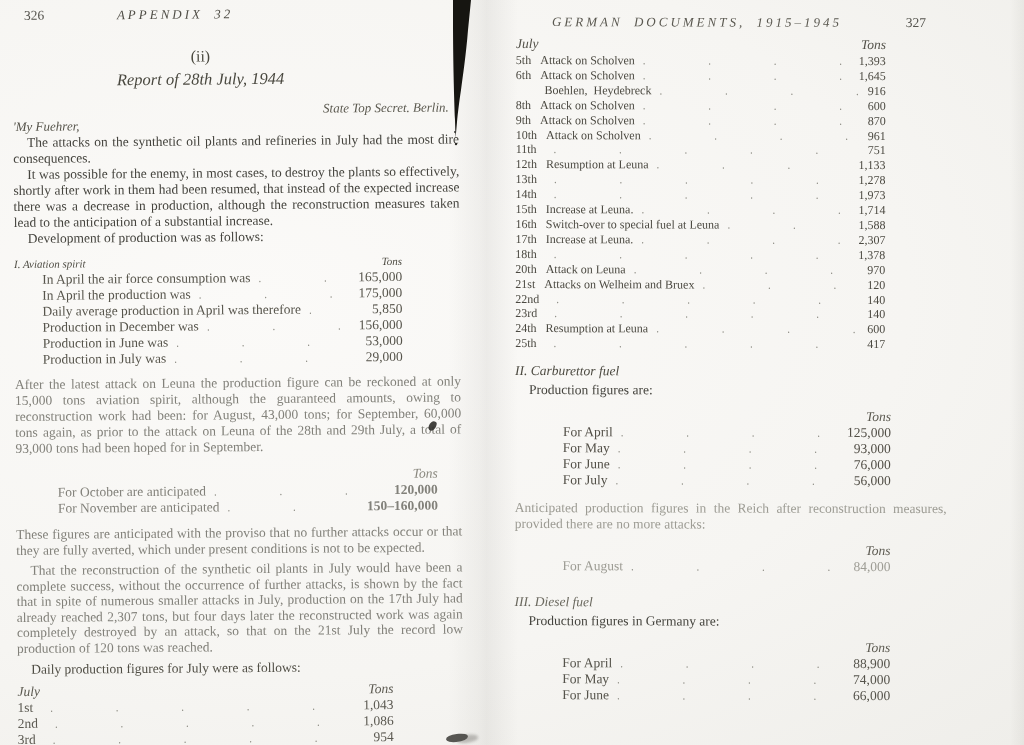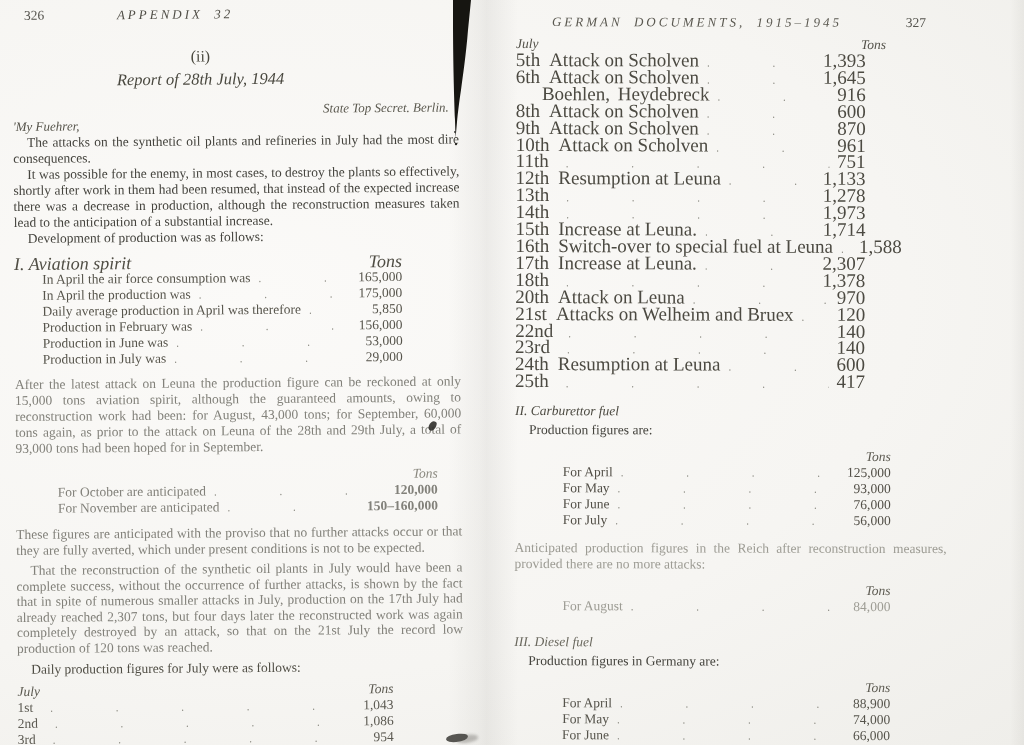--- a/index.html
+++ b/index.html
@@ -53,38 +53,38 @@
   .row{display:flex;align-items:baseline;}
   .lbl{white-space:nowrap;}
   .dots{flex:1 1 auto;overflow:hidden;white-space:nowrap;color:#8f8e86;margin:0 8px;min-width:10px;}
   .dots::before{content:". . . . . . . . . . . . . . . . . . . .";letter-spacing:20px;word-spacing:20px;font-size:11px;}
   .val{text-align:right;white-space:nowrap;font-variant-numeric:lining-nums;}
 
   
   .tbl{margin-top:9px;}
   .tons-head{font-style:italic;color:#5c5a51;}
   .av-head{display:flex;justify-content:space-between;margin-right:58px;}
-  .av-head .hd{font-style:italic;font-size:18px;color:#504e45;}
+  .av-head .hd{font-style:italic;font-size:11px;color:#504e45;}
   .av-rows{margin-left:28px;margin-right:58px;color:#57554c;}
   .av-rows .val{width:62px;}
 
   
   .ant-head{text-align:right;margin-right:24px;font-style:italic;color:#8a887f;}
   .ant-rows{margin-left:42px;margin-right:24px;color:#82817a;}
   .ant-rows .val{width:86px;font-weight:bold;}
 
   
   .ldaily-head{display:flex;justify-content:space-between;margin-right:70px;font-style:italic;color:#5c5a51;}
   .ldaily-rows{margin-right:70px;color:#5c5a52;}
   .day{width:30px;text-align:right;margin-right:9px;white-space:nowrap;}
   .ldaily-rows .val{width:56px;}
 
   
   .rdaily-head{display:flex;justify-content:space-between;margin-right:62px;font-style:italic;color:#54524a;height:17px;}
-  .rdaily-rows{margin-right:82px;color:#4c4a42;line-height:14.9px;font-size:19px;}
+  .rdaily-rows{margin-right:62px;color:#4c4a42;line-height:14.9px;font-size:12px;}
   .rdaily-rows .day{width:36px;}
   .rdaily-rows .val{width:52px;}
   .row.wrapline .note{word-spacing:5px;}
   .row.contline .note{padding-left:14px;word-spacing:3px;}
 
   
   .sec-heading{font-style:italic;font-size:13.5px;color:#4c4a41;margin-top:12px;}
   .sec-intro{margin-top:3px;padding-left:14px;}
   .month-tons{text-align:right;margin-right:56px;font-style:italic;color:#5c5a51;margin-top:10px;}
   .month-rows{margin-left:48px;margin-right:56px;}
@@ -147,21 +147,21 @@
             <span class="lbl">In April the production was</span>
             <span class="dots"></span>
             <span class="val">175,000</span>
           </div>
         <div class="row">
             <span class="lbl">Daily average production in April was therefore</span>
             <span class="dots"></span>
             <span class="val">5,850</span>
           </div>
         <div class="row">
-            <span class="lbl">Production in February was</span>
+            <span class="lbl">Production in December was</span>
             <span class="dots"></span>
             <span class="val">156,000</span>
           </div>
         <div class="row">
             <span class="lbl">Production in June was</span>
             <span class="dots"></span>
             <span class="val">53,000</span>
           </div>
         <div class="row">
             <span class="lbl">Production in July was</span>

